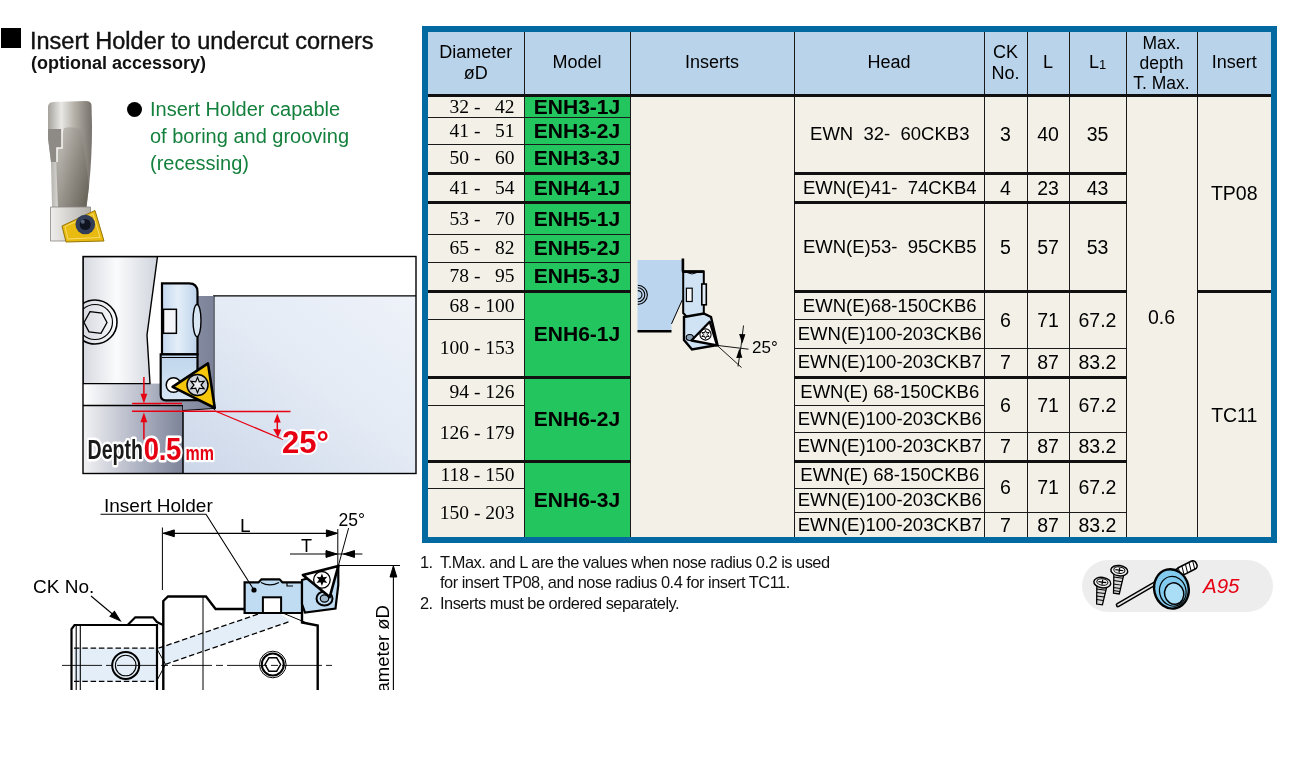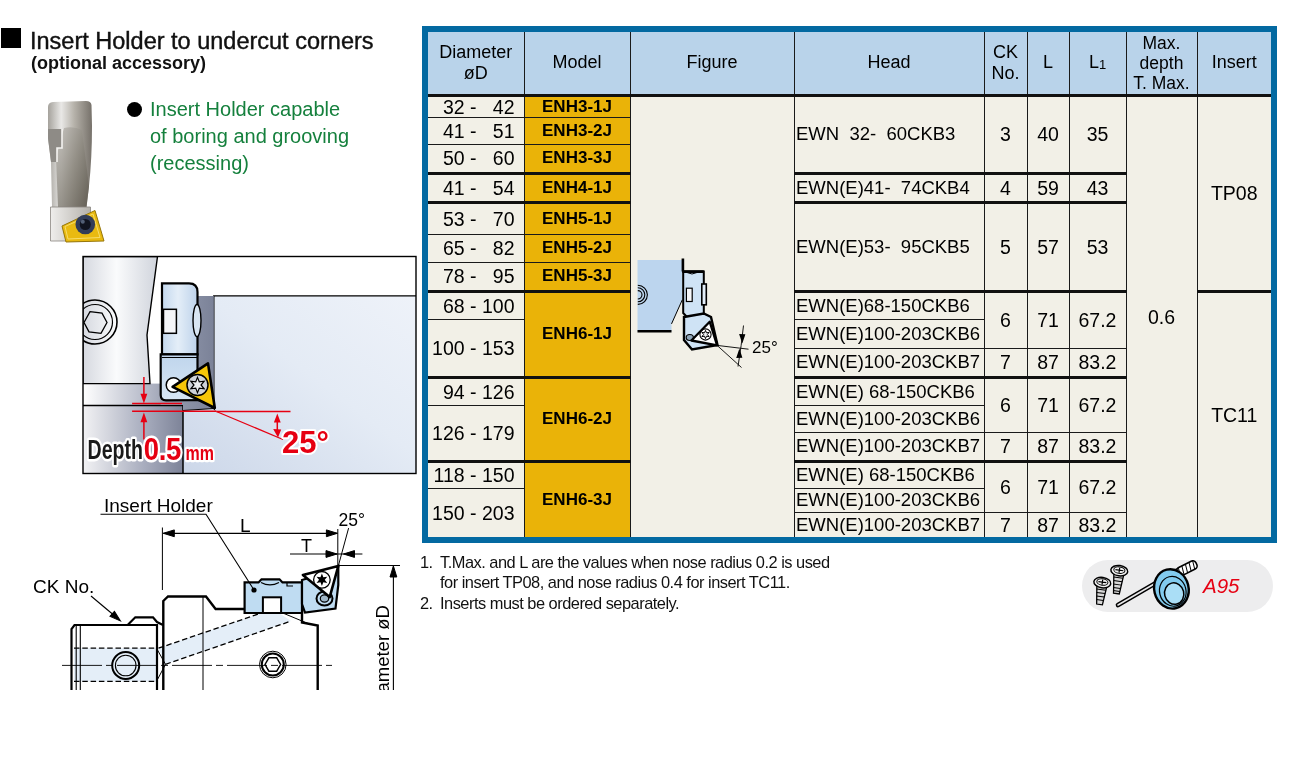--- a/index.html
+++ b/index.html
@@ -5,23 +5,23 @@
 * { margin:0; padding:0; box-sizing:border-box; }
 html,body { width:1294px; height:783px; background:#fff; font-family:"Liberation Sans",sans-serif; }
 #page { position:relative; width:1294px; height:690px; overflow:hidden; background:#fff; color:#000; }
 .abs { position:absolute; }
 
 #tbl { position:absolute; left:422px; top:26px; border-collapse:collapse; table-layout:fixed; }
 #tbl td, #tbl th { padding:0; text-align:center; vertical-align:middle; border:1.3px solid #1a1a1a; font-weight:normal; }
 #tbl { border:6px solid #0369a1; }
 #tbl th { background:#b9d3ea; font-size:18px; line-height:21px; }
 #tbl td { background:#f2f0e7; font-size:19.5px; line-height:20px; }
-#tbl td.m { background:#eab308; font-weight:bold; font-size:17px; }
-#tbl td.h { text-align:left; padding-left:1.5px; font-size:18.5px; background:#f2f0e7; }
-#tbl td.dia { text-align:right; padding-right:9px; }
+#tbl td.m { background:#22c55e; font-weight:bold; font-size:21px; }
+#tbl td.h { text-align:center; padding-left:1.5px; font-size:18.5px; background:#f2f0e7; }
+#tbl td.dia { text-align:right; padding-right:9px;font-family:Liberation Serif, serif; }
 #tbl .bb { border-bottom:3px solid #111; }
 #tbl th.bb { border-bottom:3.5px solid #111; }
 sub.s1 { font-size:13px; vertical-align:baseline; position:relative; top:1px; }
 
 #blacksq { position:absolute; left:1px; top:28px; width:20px; height:20px; background:#000; }
 #title { position:absolute; left:30px; top:27.5px; font-size:23.5px; color:#111; -webkit-text-stroke:0.4px #111; }
 #subtitle { position:absolute; left:31px; top:52.5px; font-size:18px; color:#111;font-weight:bold; }
 #bullet { position:absolute; left:150px; top:95.5px; width:260px; font-size:20px; line-height:27px; color:#15803d; }
 #bdot { position:absolute; left:127px; top:102px; width:15px; height:15px; border-radius:50%; background:#000; }
 
@@ -275,21 +275,21 @@
 <col style="width:43px">
         <col style="width:42px">
         <col style="width:57px">
         <col style="width:71px">
         <col style="width:77px">
 </colgroup>
 <tbody>
         <tr style="height:66px">
  <th class="bb">Diameter<br>øD</th>
           <th class="bb">Model</th>
-          <th class="bb">Figure</th>
+          <th class="bb">Inserts</th>
           <th class="bb">Head</th>
  <th class="bb">CK<br>No.</th>
           <th class="bb">L</th>
           <th class="bb">L<sub class="s1">1</sub></th>
           <th class="bb" style="font-size:17.5px;line-height:20px;">Max.<br>depth<br>T.&nbsp;Max.</th>
           <th class="bb">Insert</th>
 </tr>
 <tr style="height:19px">
  <td class="dia">32 -&nbsp;&nbsp;&nbsp;42</td>
           <td class="m">ENH3-1J</td>
@@ -307,21 +307,21 @@
         </tr>
 <tr style="height:29px">
           <td class="dia bb">50 -&nbsp;&nbsp;&nbsp;60</td>
           <td class="m bb">ENH3-3J</td>
         </tr>
 <tr style="height:29px">
           <td class="dia bb">41 -&nbsp;&nbsp;&nbsp;54</td>
           <td class="m bb">ENH4-1J</td>
           <td class="h bb">EWN(E)41-&nbsp; 74CKB4</td>
           <td class="bb">4</td>
-          <td class="bb">59</td>
+          <td class="bb">23</td>
           <td class="bb">43</td>
         </tr>
 <tr style="height:32px">
           <td class="dia">53 -&nbsp;&nbsp;&nbsp;70</td>
           <td class="m">ENH5-1J</td>
           <td class="h bb" rowspan="3">EWN(E)53-&nbsp; 95CKB5</td>
           <td rowspan="3" class="bb">5</td>
           <td rowspan="3" class="bb">57</td>
           <td rowspan="3" class="bb">53</td>
         </tr>

